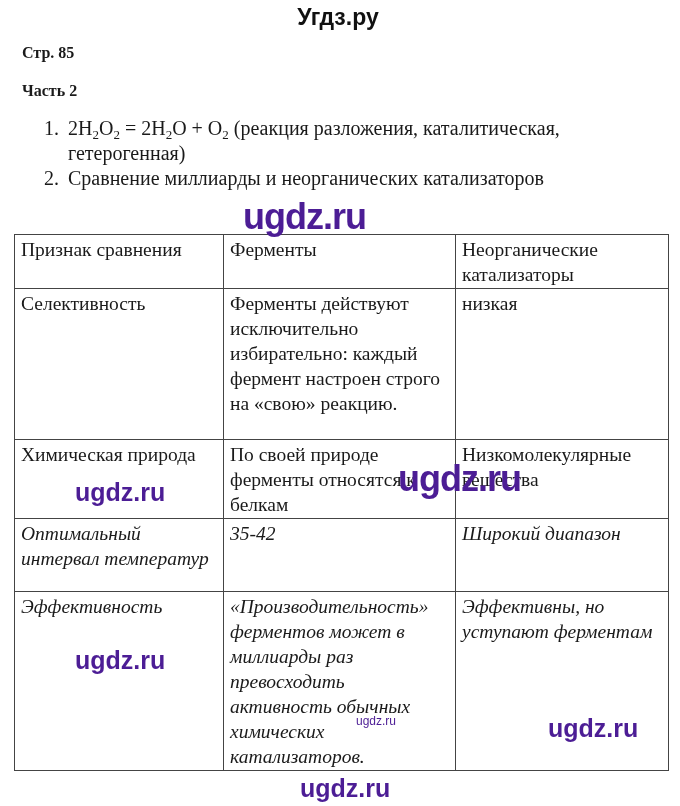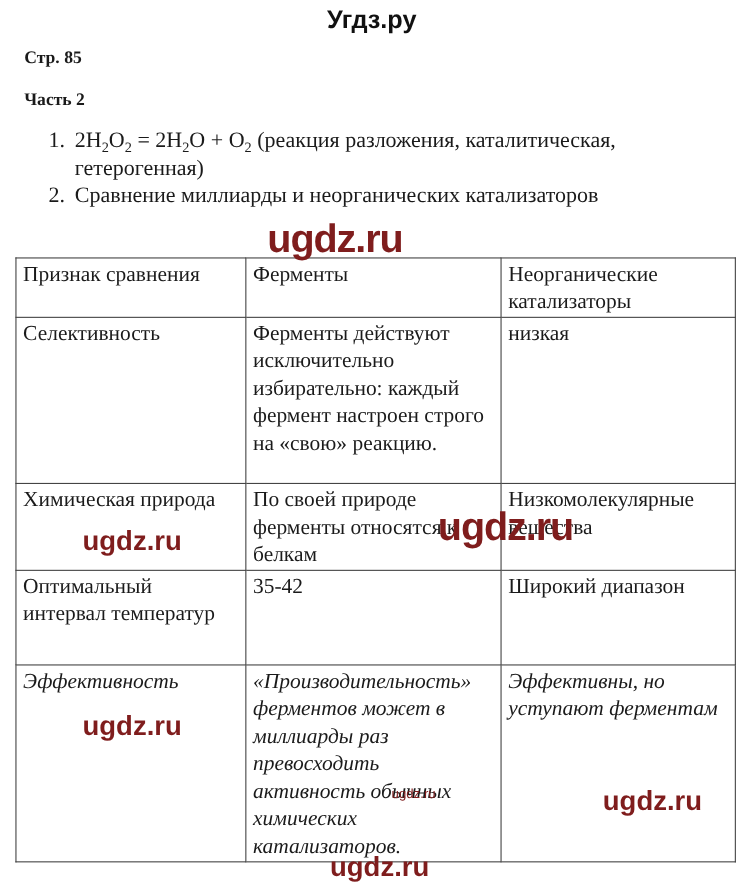--- a/index.html
+++ b/index.html
@@ -9,21 +9,21 @@
          font-family:"Liberation Sans", sans-serif; font-weight:bold; font-size:23px; color:#111; }
   .page-num { position:absolute; left:22px; top:44px; font-weight:bold; font-size:16px; }
   .part { position:absolute; left:22px; top:82px; font-weight:bold; font-size:16px; }
   .list { position:absolute; left:44px; top:116px; font-size:20px; line-height:25px; width:620px; }
   .li { display:flex; }
   .li .n { width:24px; flex:none; }
   sub { font-size:13px; vertical-align:-4px; line-height:0; }
   table { position:absolute; left:14px; top:234px; border-collapse:collapse; font-size:19.5px; line-height:25px; }
   td { border:1.5px solid #444; vertical-align:top; padding:2px 6px 1px 6px; }
   td.c1 { width:196px; } td.c2 { width:219px; } td.c3 { width:200px; }
-  .wm { position:absolute; font-family:"Liberation Sans", sans-serif; font-weight:bold; color:#7f1d1d; }
+  .wm { position:absolute; font-family:"Liberation Sans", sans-serif; font-weight:bold; color:#4c1d95; }
   .wm-big { font-size:36px; letter-spacing:-1px; }
   .wm-mid { font-size:25px; }
   .wm-small { font-size:12px; font-weight:normal; }
 </style>
 </head>
 <body>
 
 <div class="site-title">Угдз.ру</div>
 <div class="page-num">Стр. 85</div>
 <div class="part">Часть 2</div>
@@ -49,21 +49,21 @@
   <tr style="height:151px;">
     <td class="c1">Селективность</td>
     <td class="c2">Ферменты действуют исключительно избирательно: каждый фермент настроен строго на «свою» реакцию.</td>
     <td class="c3">низкая</td>
   </tr>
   <tr style="height:75px;">
     <td class="c1">Химическая природа</td>
     <td class="c2">По своей природе ферменты относятся к белкам</td>
     <td class="c3">Низкомолекулярные вещества</td>
   </tr>
-  <tr style="height:86px;">
+  <tr style="height:73px;font-style:italic;">
     <td class="c1">Оптимальный интервал температур</td>
     <td class="c2">35-42</td>
     <td class="c3">Широкий диапазон</td>
   </tr>
   <tr style="height:179px;font-style:italic;">
     <td class="c1">Эффективность</td>
     <td class="c2">«Производительность» ферментов может в миллиарды раз превосходить активность обычных химических катализаторов.</td>
     <td class="c3">Эффективны, но уступают ферментам</td>
   </tr>
 </tbody>

